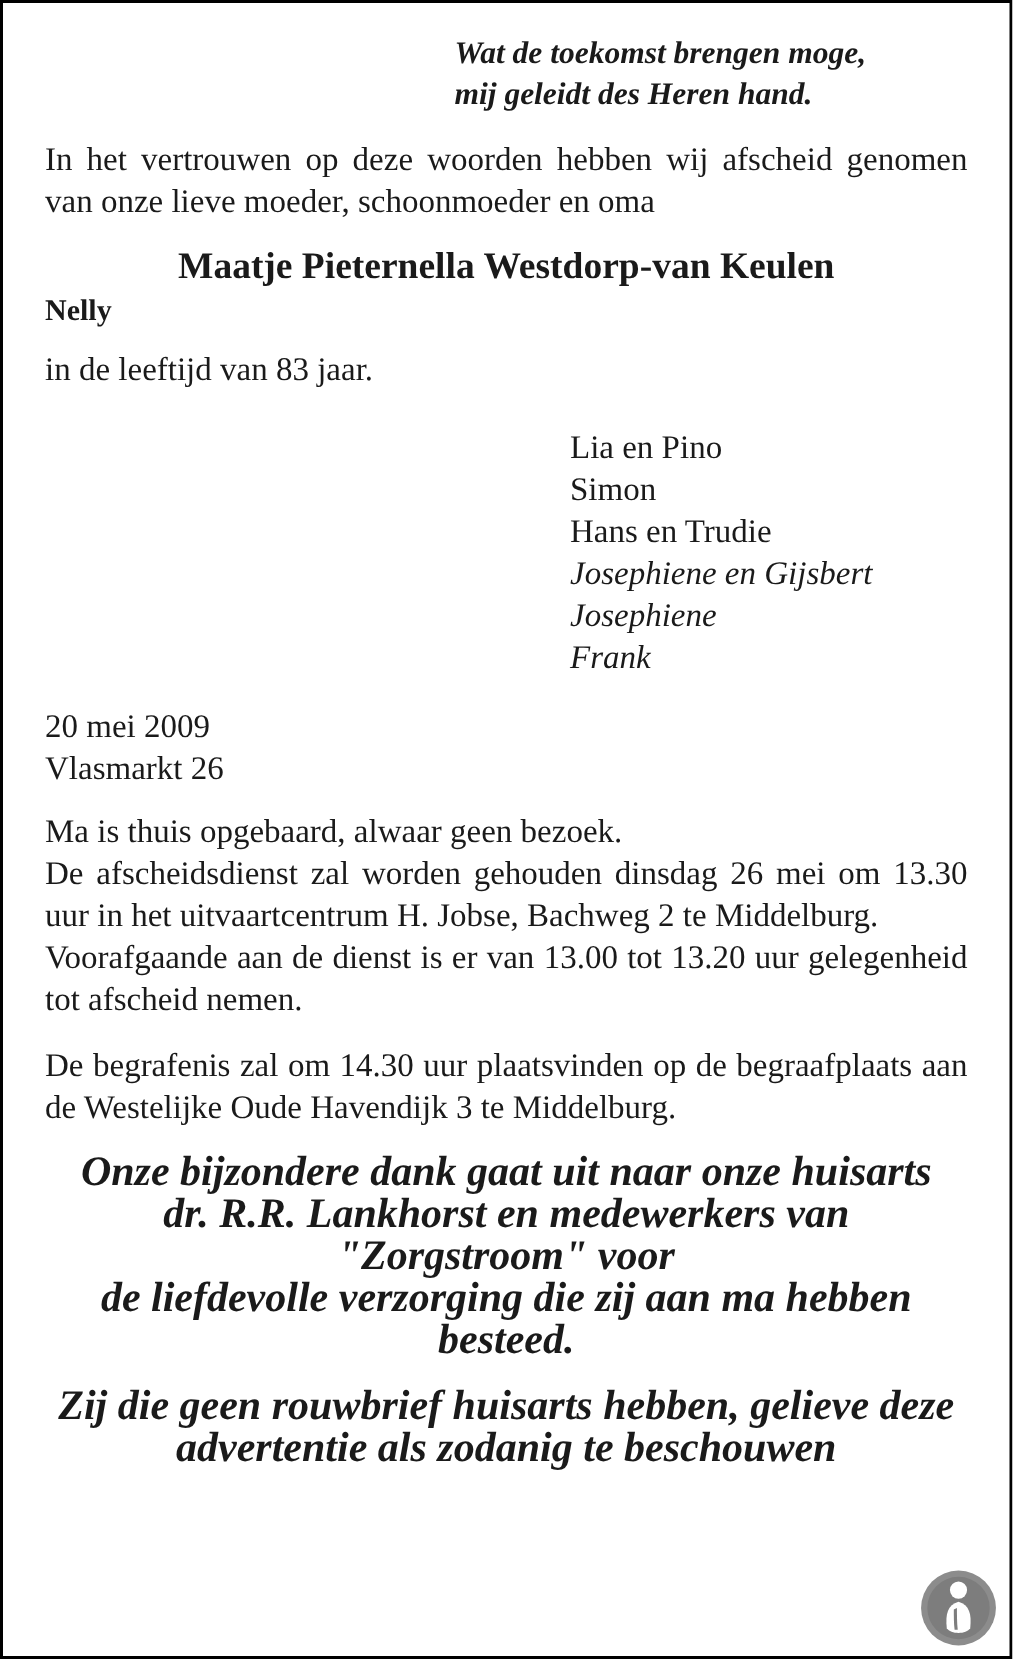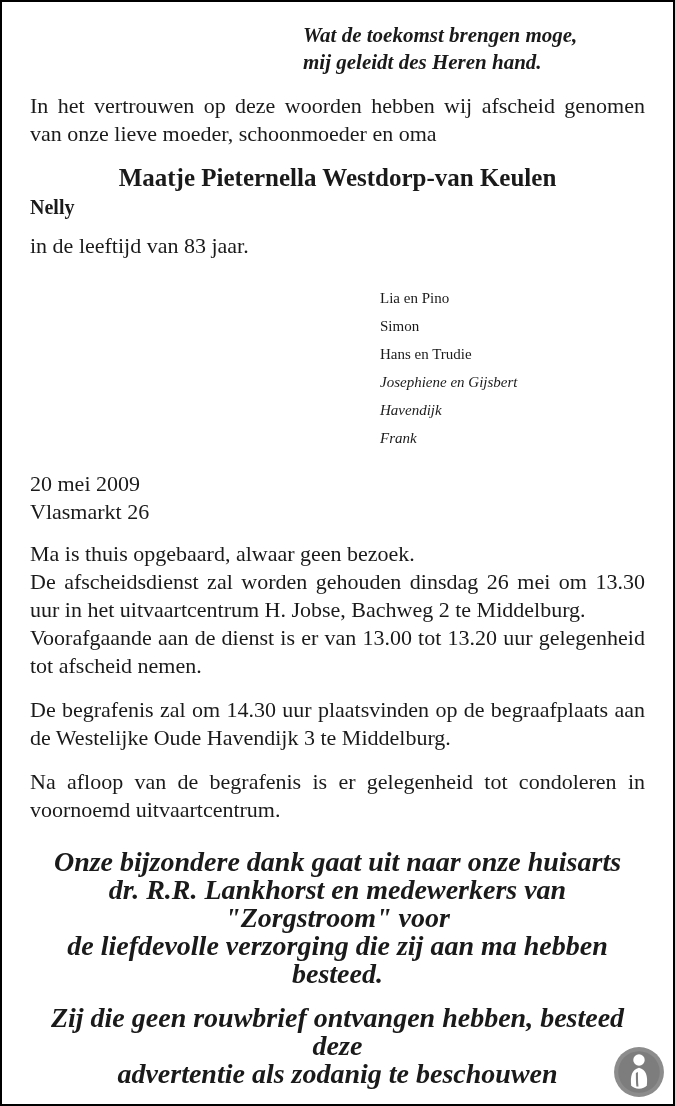--- a/index.html
+++ b/index.html
@@ -47,21 +47,21 @@
     text-align: left;
     margin: 0 0 12px 0;
   }
   .age {
     font-size: 22px;
     line-height: 28px;
     margin: 0 0 24px 0;
   }
   .relatives {
     margin: 0 0 18px 350px;
-    font-size: 15px;
+    font-size: 22px;
     line-height: 28px;
   }
   .relatives .rel { display: block; }
   .relatives .it { font-style: italic; }
   .address {
     font-size: 22px;
     line-height: 28px;
     margin: 12px 0 14px 0;
   }
   .address span { display: block; }
@@ -106,47 +106,46 @@
   <h1 class="name">Maatje Pieternella Westdorp-van Keulen</h1>
   <div class="nickname">Nelly</div>
 
   <p class="age">in de leeftijd van 83 jaar.</p>
 
   <div class="relatives">
     <span class="rel">Lia en Pino</span>
     <span class="rel">Simon</span>
     <span class="rel">Hans en Trudie</span>
     <span class="rel it">Josephiene en Gijsbert</span>
-    <span class="rel it">Havendijk</span>
+    <span class="rel it">Josephiene</span>
     <span class="rel it">Frank</span>
   </div>
 
   <div class="address">
     <span>20 mei 2009</span>
     <span>Vlasmarkt 26</span>
   </div>
 
   <div class="gap-md">
     <p class="para">Ma is thuis opgebaard, alwaar geen bezoek.</p>
     <p class="para">De afscheidsdienst zal worden gehouden dinsdag 26 mei om 13.30 uur in het uitvaartcentrum H. Jobse, Bachweg 2 te Middelburg.</p>
     <p class="para">Voorafgaande aan de dienst is er van 13.00 tot 13.20 uur gelegenheid tot afscheid nemen.</p>
   </div>
 
   <p class="para gap-md">De begrafenis zal om 14.30 uur plaatsvinden op de begraafplaats aan de Westelijke Oude Havendijk 3 te Middelburg.</p>
 
-  <p class="para gap-lg">Na afloop van de begrafenis is er gelegenheid tot condoleren in voornoemd uitvaartcentrum.</p>
 
   <div class="thanks">
     <span>Onze bijzondere dank gaat uit naar onze huisarts</span>
     <span>dr. R.R. Lankhorst en medewerkers van "Zorgstroom" voor</span>
     <span>de liefdevolle verzorging die zij aan ma hebben besteed.</span>
   </div>
 
   <div class="note">
-    <span>Zij die geen rouwbrief ontvangen hebben, besteed deze</span>
+    <span>Zij die geen rouwbrief huisarts hebben, gelieve deze</span>
     <span>advertentie als zodanig te beschouwen</span>
   </div>
 
   <div class="logo">
     <svg width="52" height="52" viewBox="0 0 100 100" xmlns="http://www.w3.org/2000/svg">
       <circle cx="50" cy="50" r="48" fill="#8c8c8c"></circle>
       <circle cx="50" cy="50" r="40" fill="#7d7d7d"></circle>
       <circle cx="50" cy="27" r="11" fill="#ffffff"></circle>
       <path d="M50 42 C36 46 33 58 35 76 C40 84 60 84 65 76 C67 58 64 46 50 42 Z" fill="#ffffff"></path>
       <path d="M44 52 C44 60 44 70 45 78 L49 78 C48 68 48 58 48 50 Z" fill="#7d7d7d"></path>

